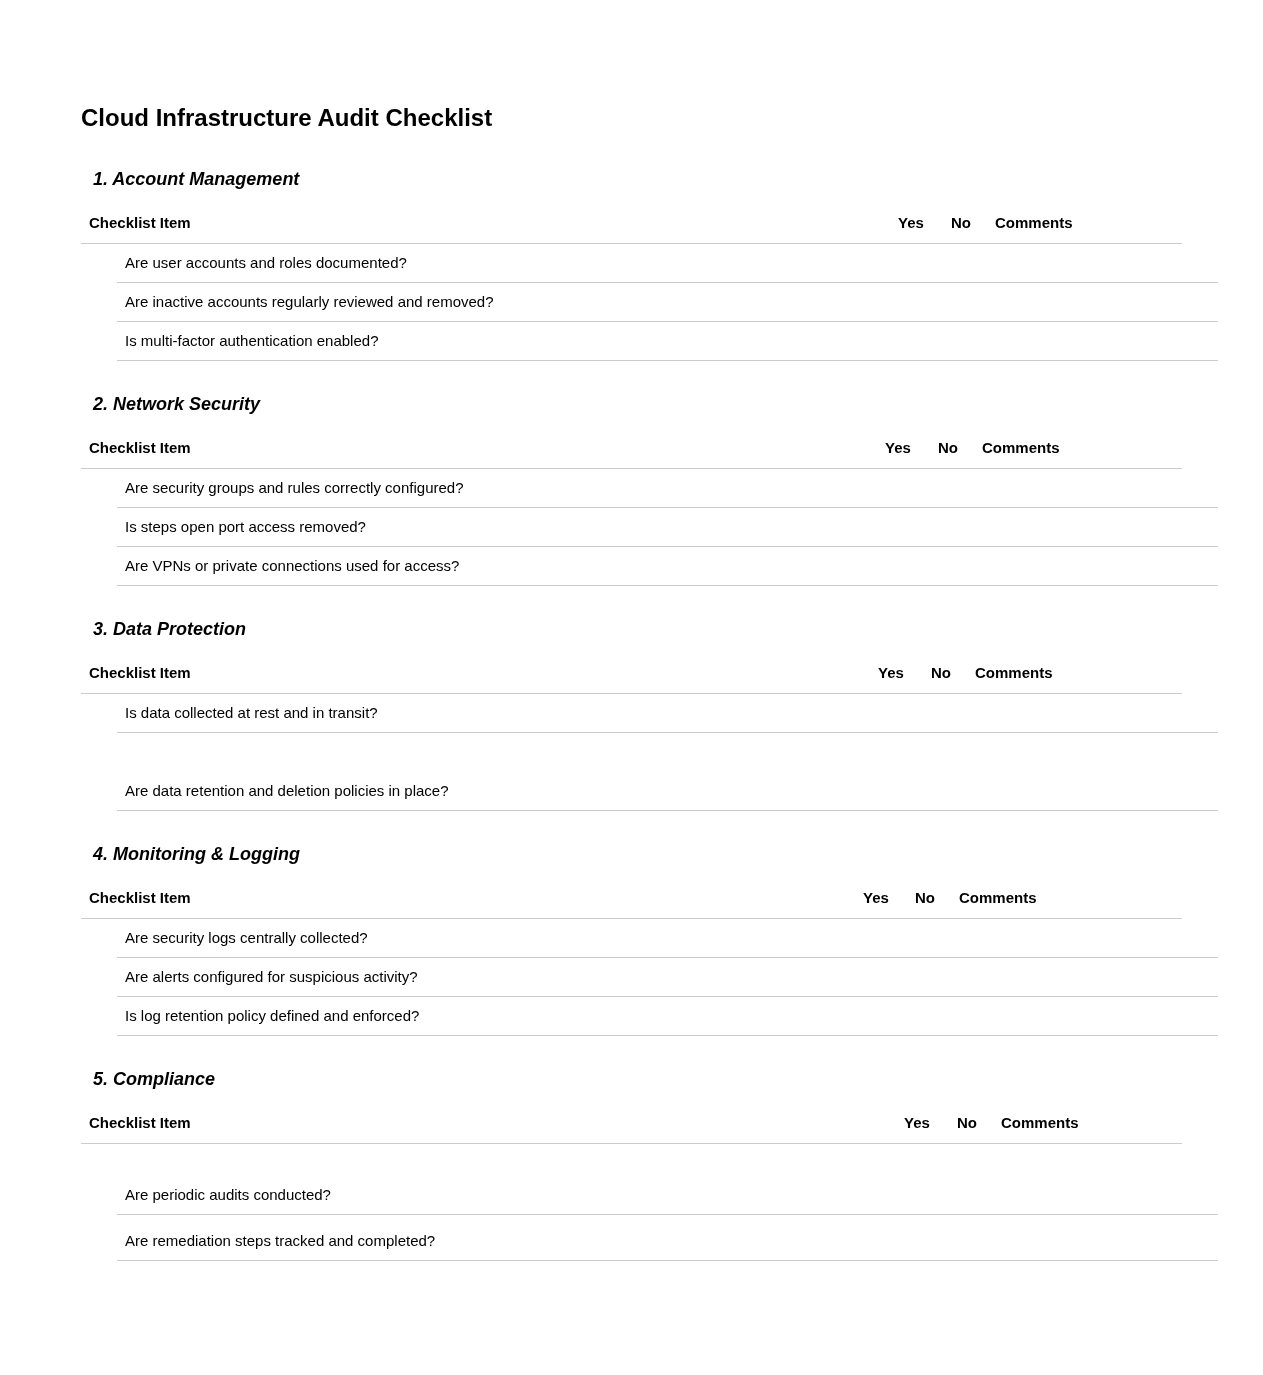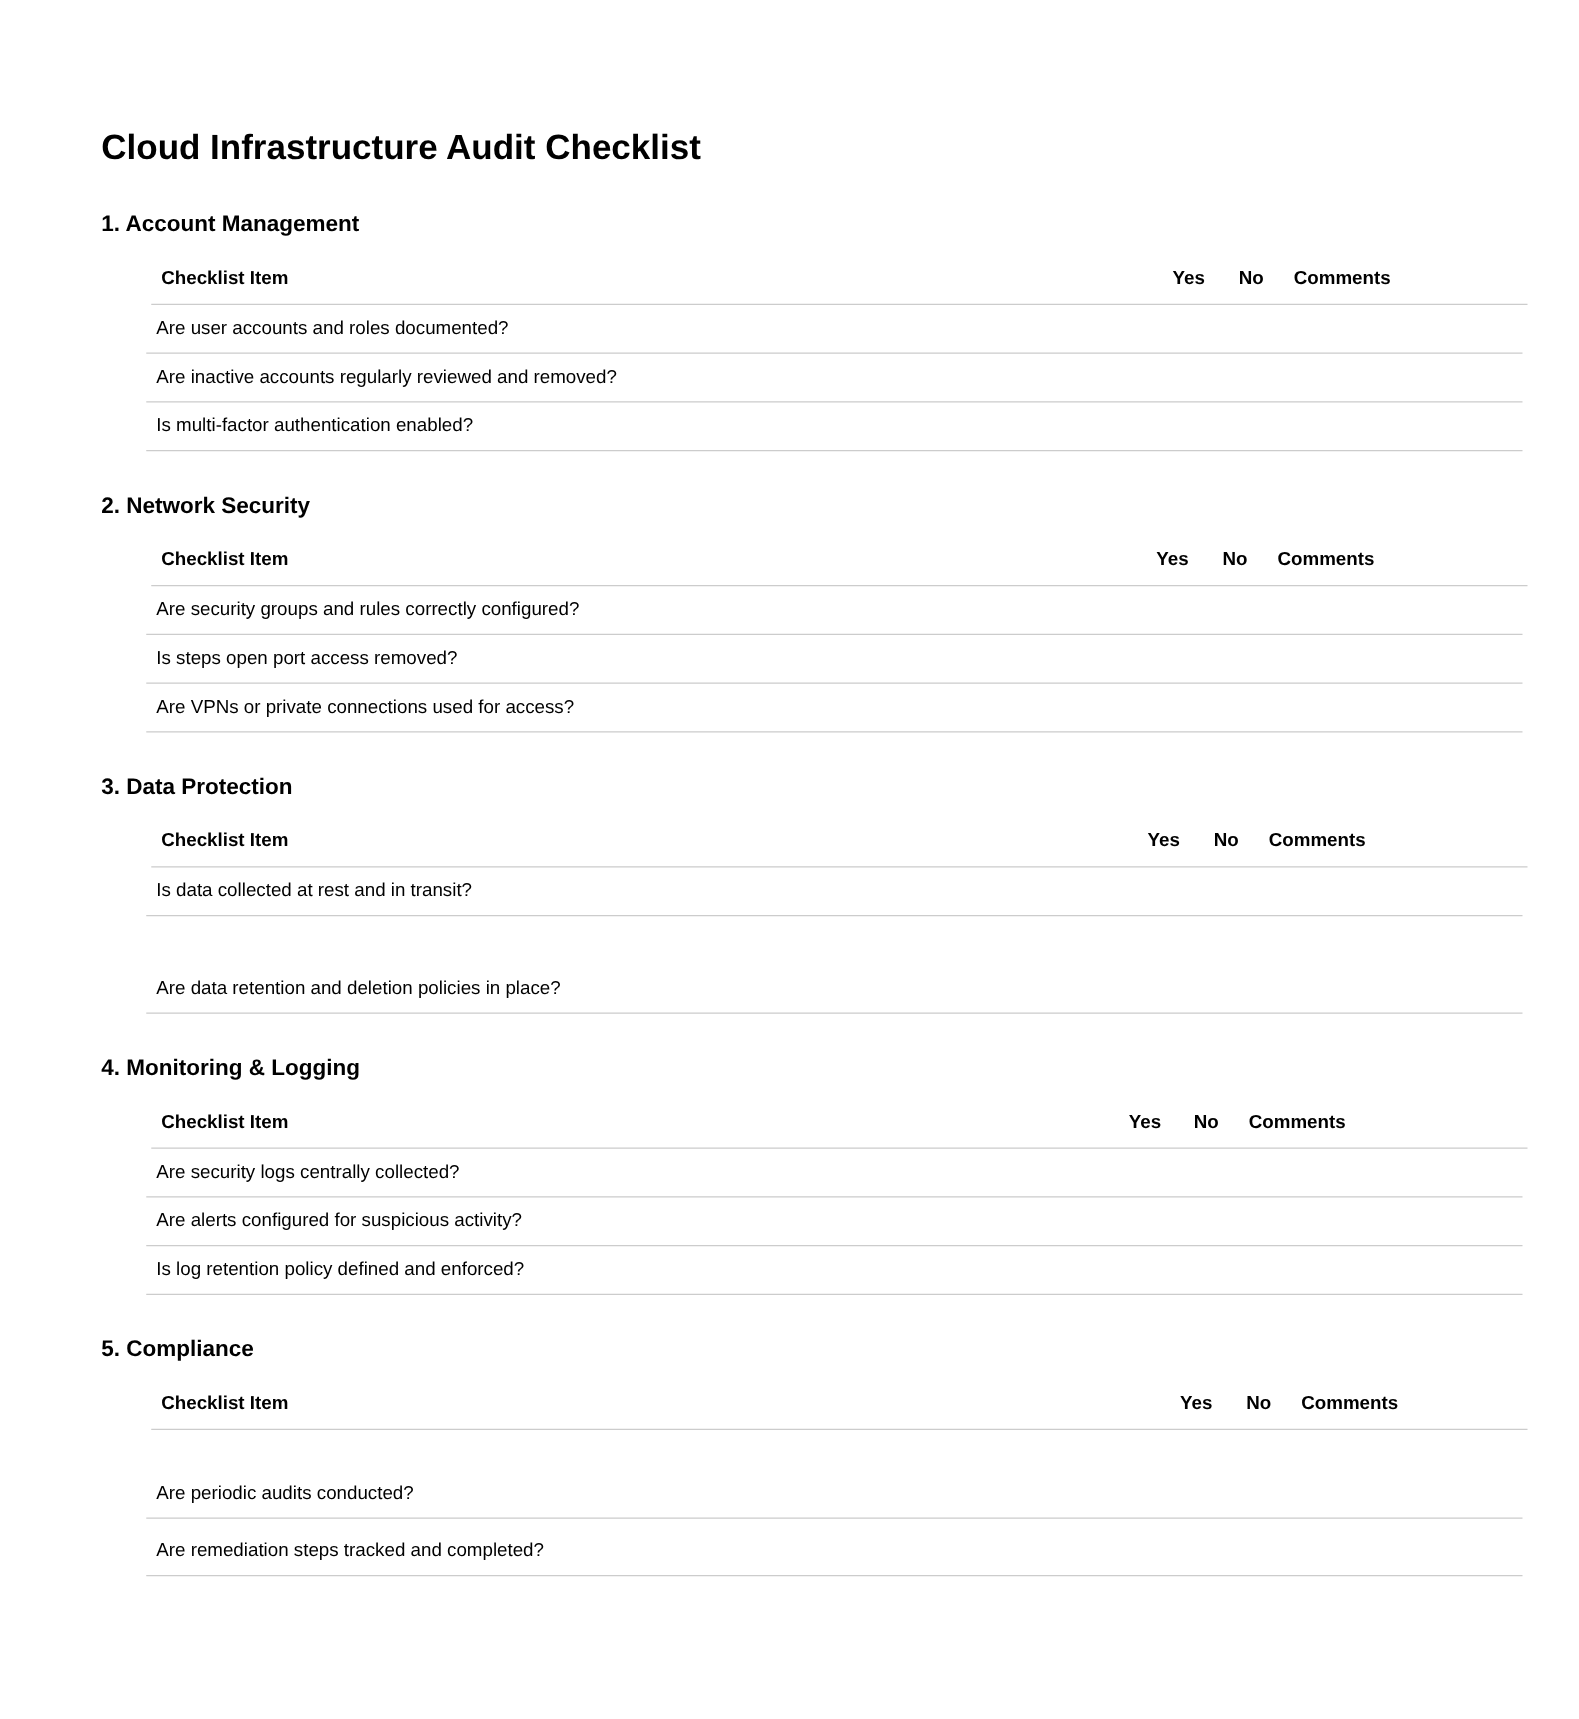--- a/index.html
+++ b/index.html
@@ -1,20 +1,20 @@
 <!DOCTYPE html>
 <html><head>
 <meta charset="utf-8">
 <style>
   html, body { margin:0; padding:0; background:#ffffff; }
   body { width:1263px; height:1375px; position:relative; font-family:"Liberation Sans", sans-serif; color:#000; }
-  .title { position:absolute; left:81px; top:98px; margin:0; font-size:28px; font-weight:bold; line-height:40px;text-align:center; }
+  .title { position:absolute; left:81px; top:98px; margin:0; font-size:24px; font-weight:bold; line-height:40px;text-align:center; }
   .section { position:absolute; left:81px; width:1101px; }
-  .section h2 { margin:0; font-size:18px; font-weight:bold; line-height:22px; position:absolute; left:0; top:0; }
-  .thead { position:absolute; left:0; top:36px; width:1101px; height:39px; border-bottom:1px solid #cccccc;margin-left:40px; }
+  .section h2 { margin:0; font-size:18px; font-weight:bold; line-height:22px; position:absolute; left:12px; top:0;font-style:italic; }
+  .thead { position:absolute; left:0; top:36px; width:1101px; height:39px; border-bottom:1px solid #cccccc; }
   .th { position:absolute; top:10px; font-size:15px; font-weight:bold; line-height:18px; }
   .row { position:absolute; left:0; width:1101px; height:38px; border-bottom:1px solid #cccccc;margin-left:36px; }
   .row .item { position:absolute; left:8px; top:10px; font-size:15px; line-height:18px; }
   .row .cell { position:absolute; top:0; height:38px; }
 </style>
 </head>
 <body>
 
 <h1 class="title">Cloud Infrastructure Audit Checklist</h1>
 <div id="sections">

